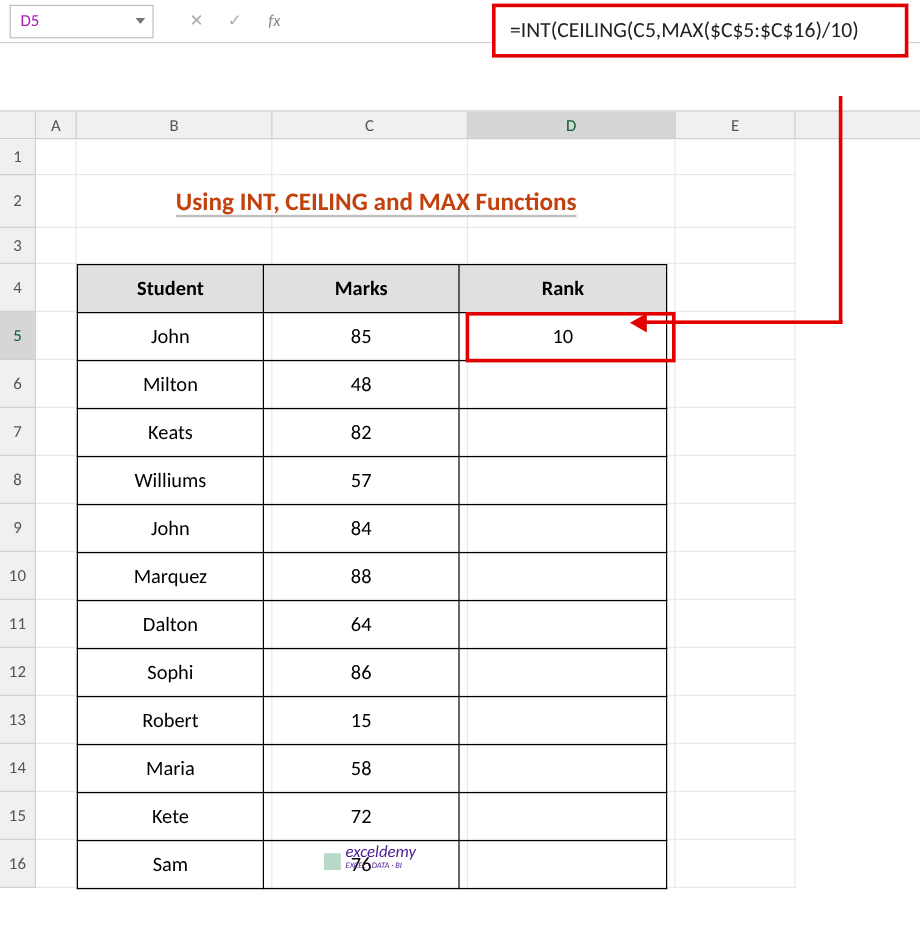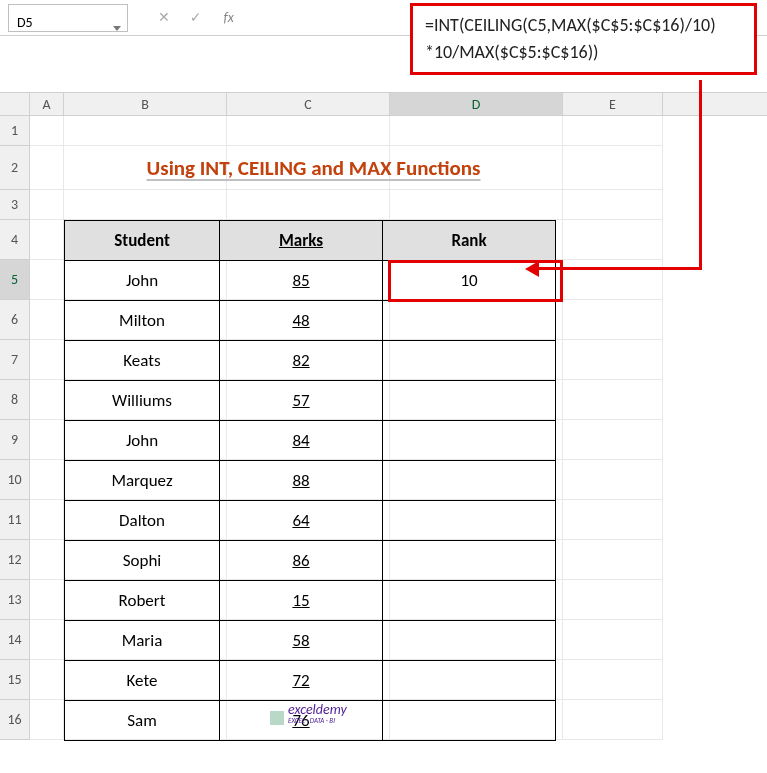--- a/index.html
+++ b/index.html
@@ -21,24 +21,24 @@
       height: 36px;
       background: #fff;
       border-bottom: 1px solid #d0d0d0;
     }
     .name-box {
       width: 120px;
       height: 28px;
       border: 1px solid #c0c0c0;
       background: #fff;
       display: flex;
-      align-items: flex-end;
+      align-items: center;
       padding: 0 8px;
       font-size: 14px;
-      color: #000000;
+      color: #a21caf;
       margin-left: 8px;
       position: relative;
     }
     .name-box::after {
       content: '';
       position: absolute;
       right: 6px;
       width: 0;
       height: 0;
       border-left: 4px solid transparent;
@@ -179,21 +179,21 @@
       height: 40px;
       text-align: center;
       font-size: 17px;
     }
     .data-table th {
       background: #e0e0e0;
       font-weight: bold;
       height: 40px;
     }
     .data-table .c-student { width: 155px; }
-    .data-table .c-marks { width: 163px; text-decoration: underline; }
+    .data-table .c-marks { width: 163px; }
     .data-table .c-rank { width: 173px; }
     .selected-cell {
       position: absolute;
       top: 144px;
       left: 358px;
       width: 175px;
       height: 42px;
       border: 3px solid #e30000;
       pointer-events: none;
     }
@@ -255,21 +255,20 @@
   <div class="toolbar-icons">
     <span>✕</span>
     <span>✓</span>
   </div>
   <span class="fx-label">fx</span>
 </div>
 
 <div class="formula-container">
   <div class="formula-box">
     <span class="formula-line">=INT(CEILING(C5,MAX($C$5:$C$16)/10)</span>
-    <span class="formula-line">*10/MAX($C$5:$C$16))</span>
   </div>
 </div>
 
 <div class="column-headers">
   <div class="rownum-spacer"></div>
   <div class="col-header col-A">A</div>
   <div class="col-header col-B">B</div>
   <div class="col-header col-C">C</div>
   <div class="col-header col-D active">D</div>
   <div class="col-header col-E">E</div>

